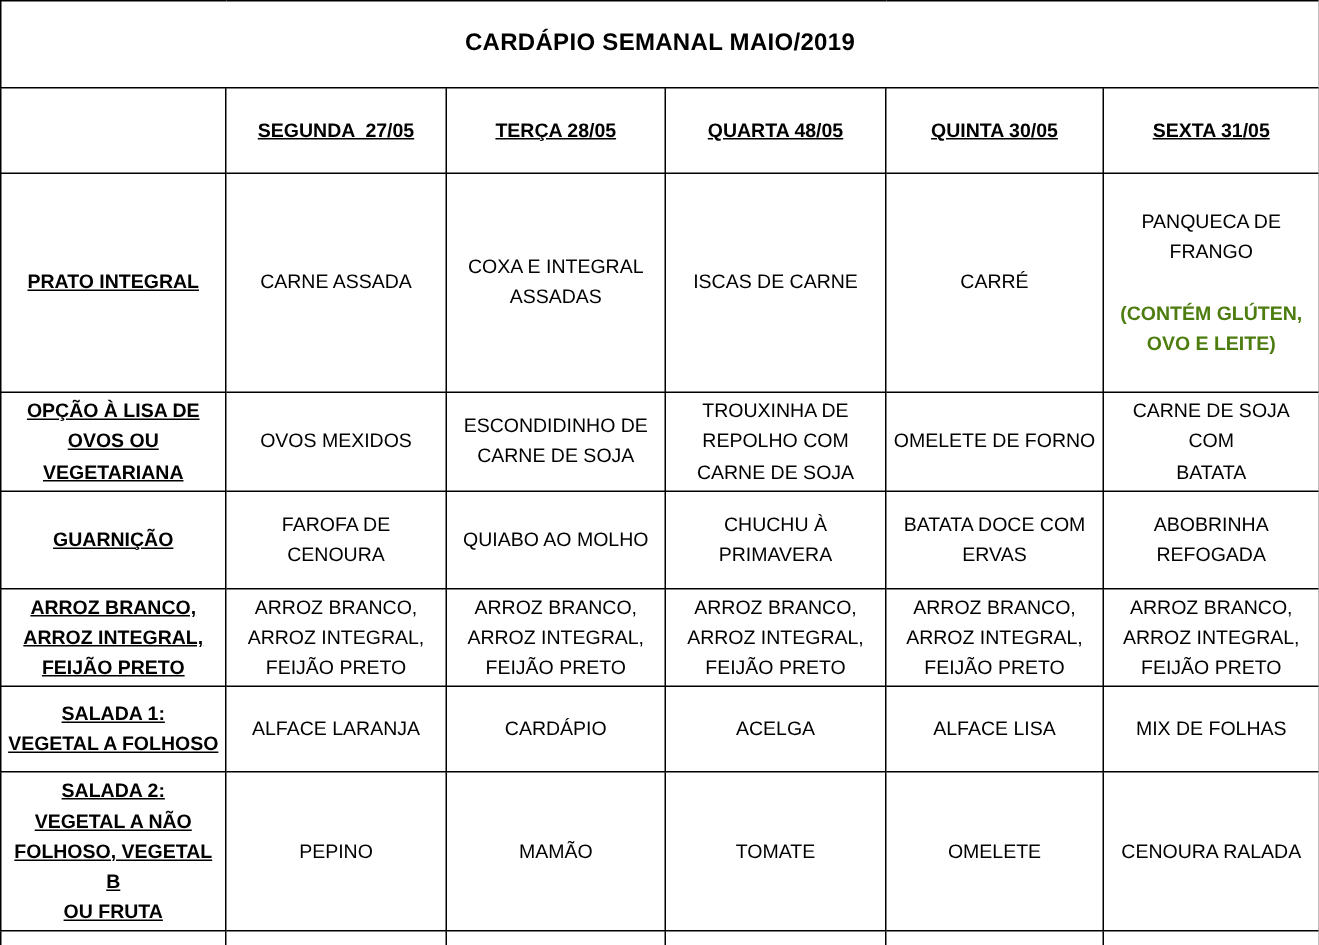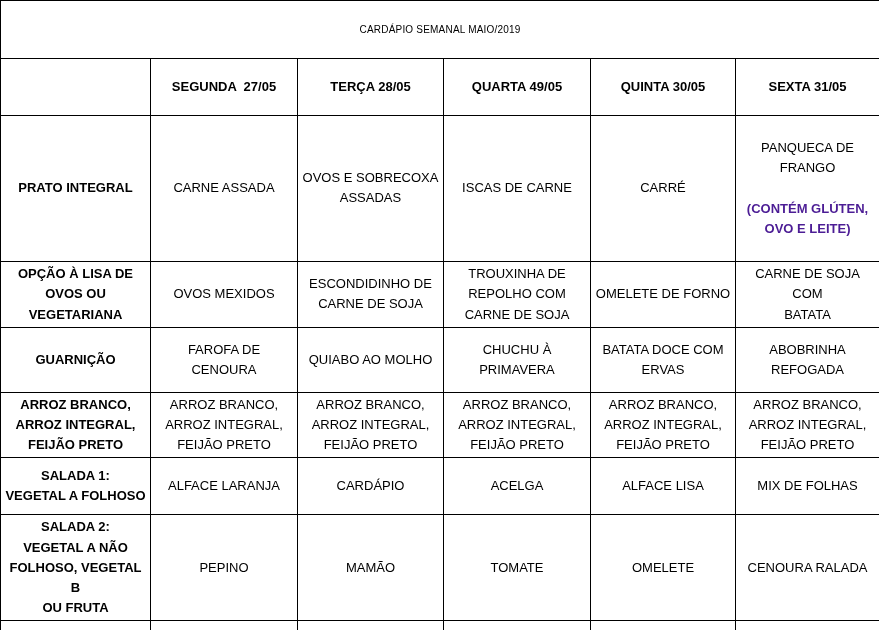--- a/index.html
+++ b/index.html
@@ -18,31 +18,32 @@
     border: 1px solid #000000;
     text-align: center;
     vertical-align: middle;
     font-size: 13px;
     line-height: 1.55;
     padding: 2px 4px;
     white-space: pre-line;
     font-weight: normal;
   }
   .title-cell {
-    font-size: 10px;
-    font-weight: normal;
+    font-size: 16px;
+    font-weight: bold;
     letter-spacing: 0.2px;
   }
   th.row-label, td.day-header {
     font-weight: bold;
+    text-decoration: underline;
   }
   td.day-header { white-space: pre-wrap; }
   .alert-text {
     display: block;
-    color: #4c1d95;
+    color: #4d7c0f;
     font-weight: bold;
   }
   .main-text { display: block; }
   tr.r-title  { height: 58px; }
   tr.r-head   { height: 57px; }
   tr.r-prato  { height: 90px; }
   tr.r-opcao  { height: 66px; }
   tr.r-guarn  { height: 65px; }
   tr.r-arroz  { height: 63px; }
   tr.r-sal1   { height: 57px; }
@@ -64,29 +65,29 @@
 
   <tbody>
       <tr class="r-title">
     <td class="title-cell" colspan="6">CARDÁPIO SEMANAL MAIO/2019</td>
   </tr>
 
   <tr class="r-head">
     <td></td>
     <td class="day-header">SEGUNDA  27/05</td>
     <td class="day-header">TERÇA 28/05</td>
-    <td class="day-header">QUARTA 49/05</td>
+    <td class="day-header">QUARTA 48/05</td>
     <td class="day-header">QUINTA 30/05</td>
     <td class="day-header">SEXTA 31/05</td>
   </tr>
 
   <tr class="r-prato">
     <th class="row-label">PRATO INTEGRAL</th>
     <td>CARNE ASSADA</td>
-    <td>OVOS E SOBRECOXA
+    <td>COXA E INTEGRAL
 ASSADAS</td>
     <td>ISCAS DE CARNE</td>
     <td>CARRÉ</td>
     <td>
       <span class="main-text">PANQUECA DE
 FRANGO</span>
       <span class="alert-text">(CONTÉM GLÚTEN,
 OVO E LEITE)</span>
     </td>
   </tr>

